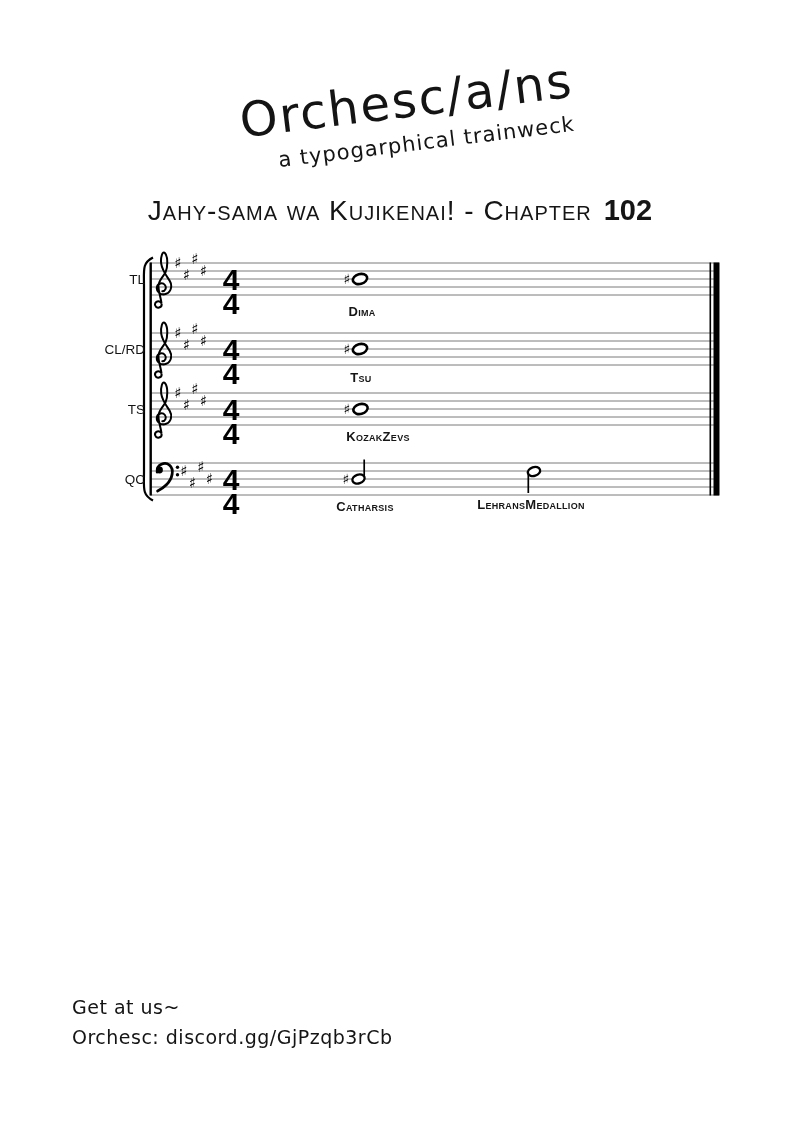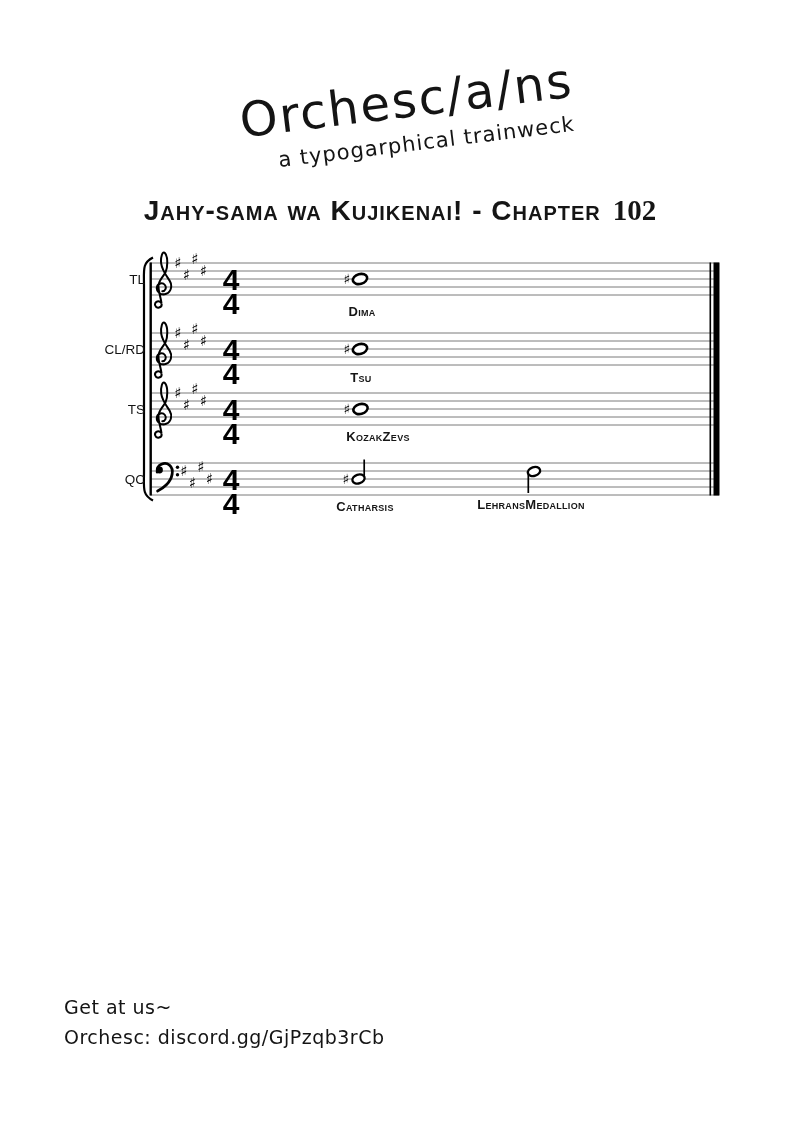--- a/index.html
+++ b/index.html
@@ -38,27 +38,27 @@
   }
   
   .chapter-heading{
     position:absolute;left:0;top:194px;width:800px;
     text-align:center;
     white-space:nowrap;
   }
   .chapter-main{
     font-family:"Liberation Sans",sans-serif;
     font-variant:small-caps;
-    font-weight:bold;
+    font-weight:normal;
     font-size:28px;
     letter-spacing:1px;
     color:#151515;
   }
   .chapter-num{
-    font-family:Liberation Serif, serif;
+    font-family:Liberation Sans, sans-serif;
     font-weight:bold;
     font-size:29px;
     color:#151515;
     margin-left:12px;
   }
   
   .score-svg{position:absolute;left:0;top:0;}
   .staff-line{stroke:#7a7a7a;stroke-width:1;}
   .barline{fill:#000;}
   .inst-label{
@@ -91,21 +91,21 @@
     font-size:30px;
     fill:#000;
   }
   .clef-stroke{fill:none;stroke:#000;stroke-width:2;stroke-linecap:round;}
   .bassclef-stroke{fill:none;stroke:#000;stroke-width:2.8;stroke-linecap:round;}
   .note-head{fill:#fff;stroke:#000;}
   .note-stem{stroke:#000;stroke-width:1.7;}
   .bracket{fill:none;stroke:#000;stroke-width:2.2;}
   
   .footer{
-    position:absolute;left:64px;top:992px;
+    position:absolute;left:72px;top:992px;
     font-family:"DejaVu Sans",sans-serif;
     font-size:19px;
     letter-spacing:0.5px;
     line-height:1.6;
     color:#141414;
   }
 </style>
 </head>
 <body>
 

